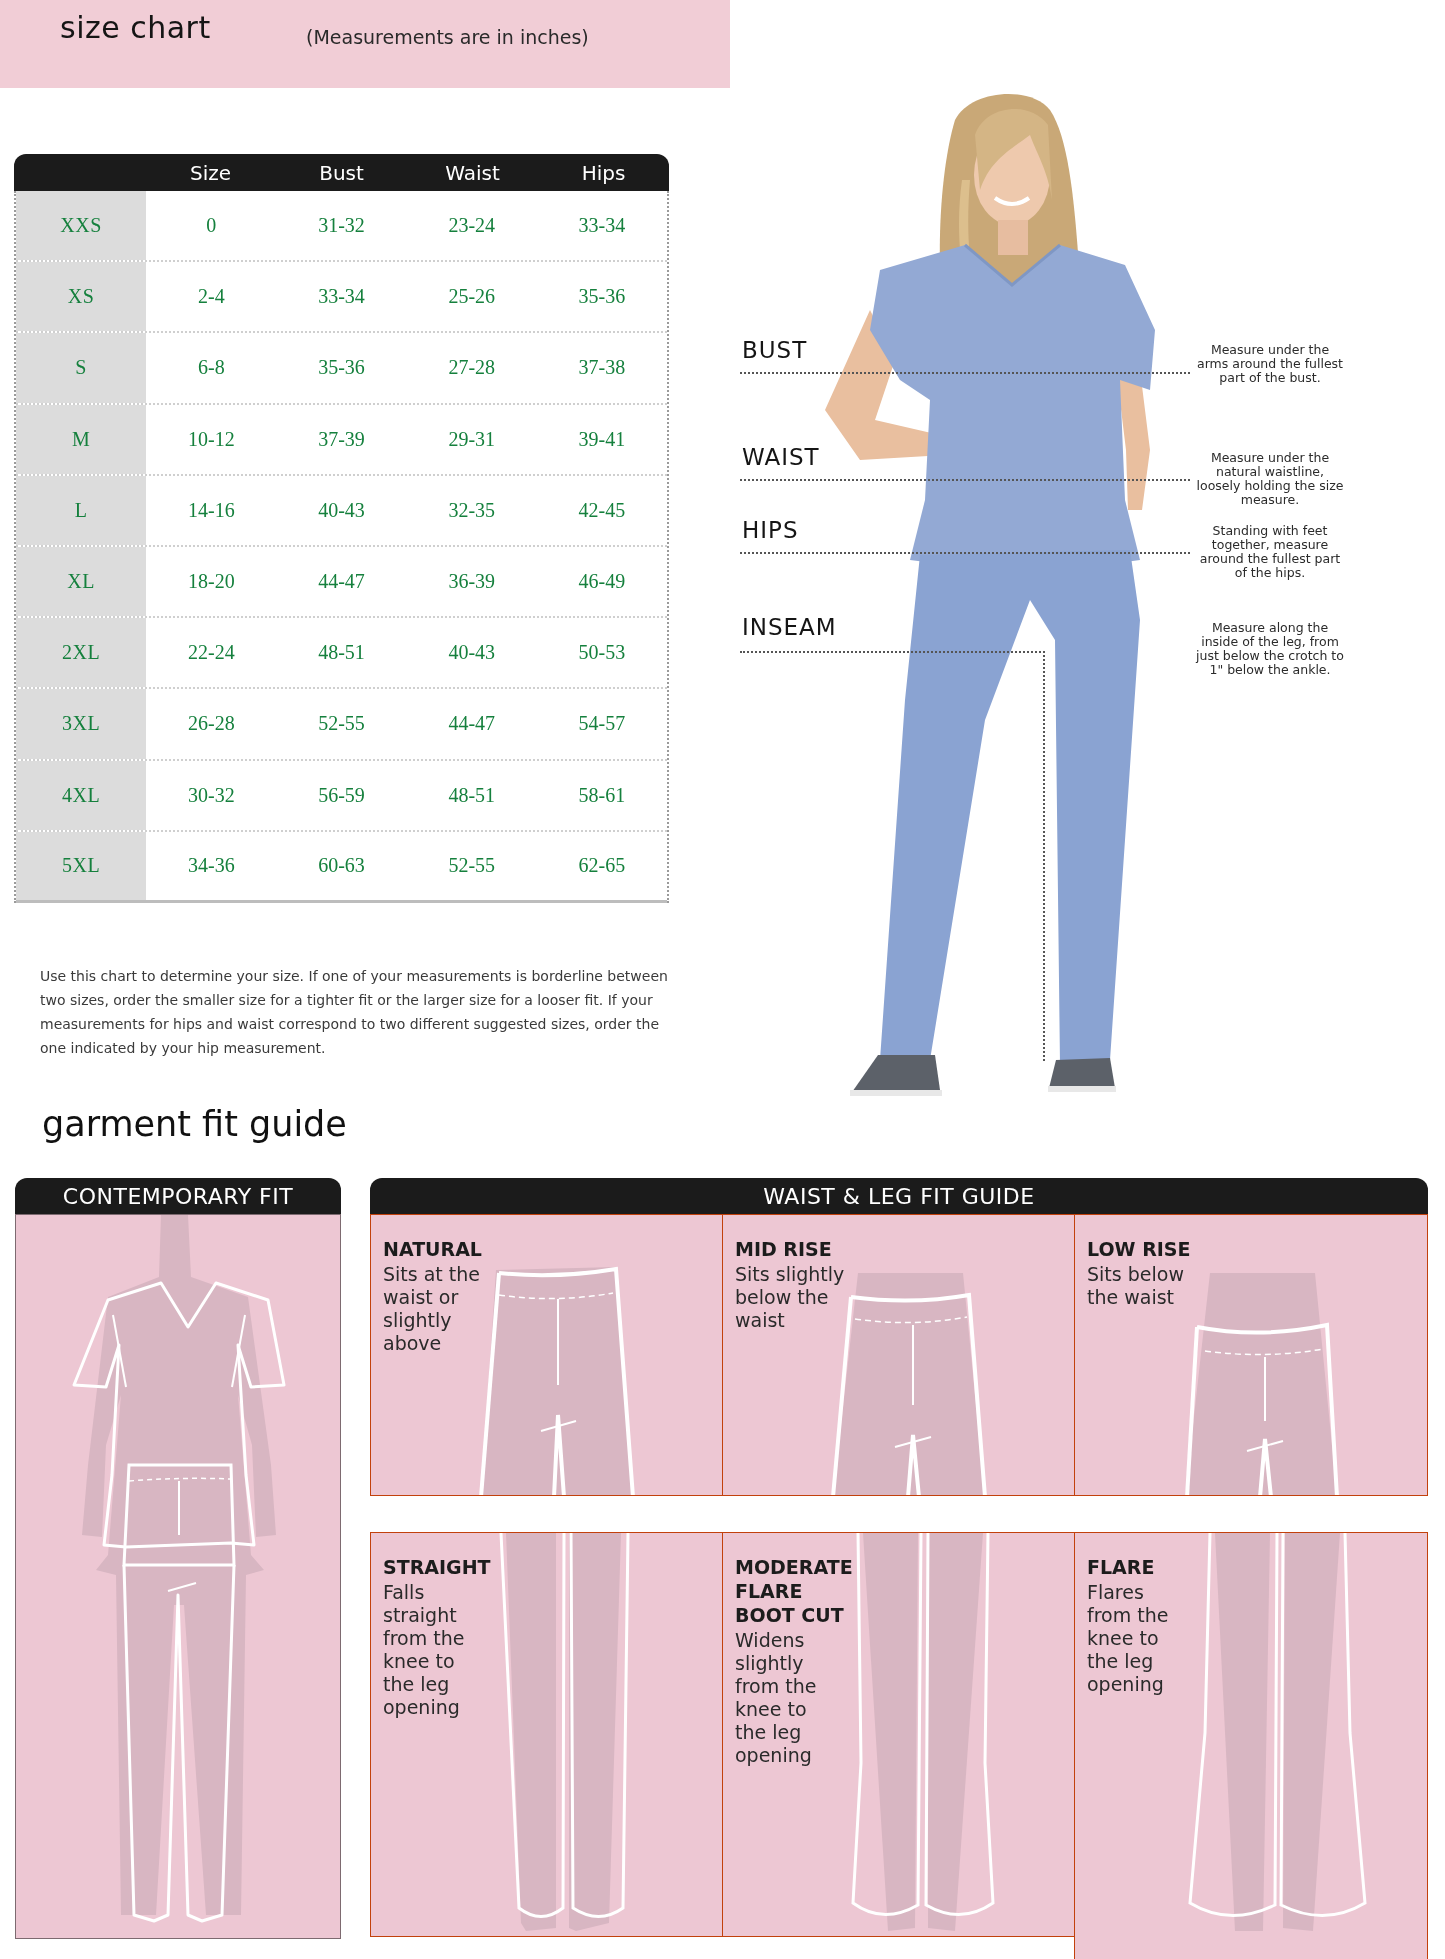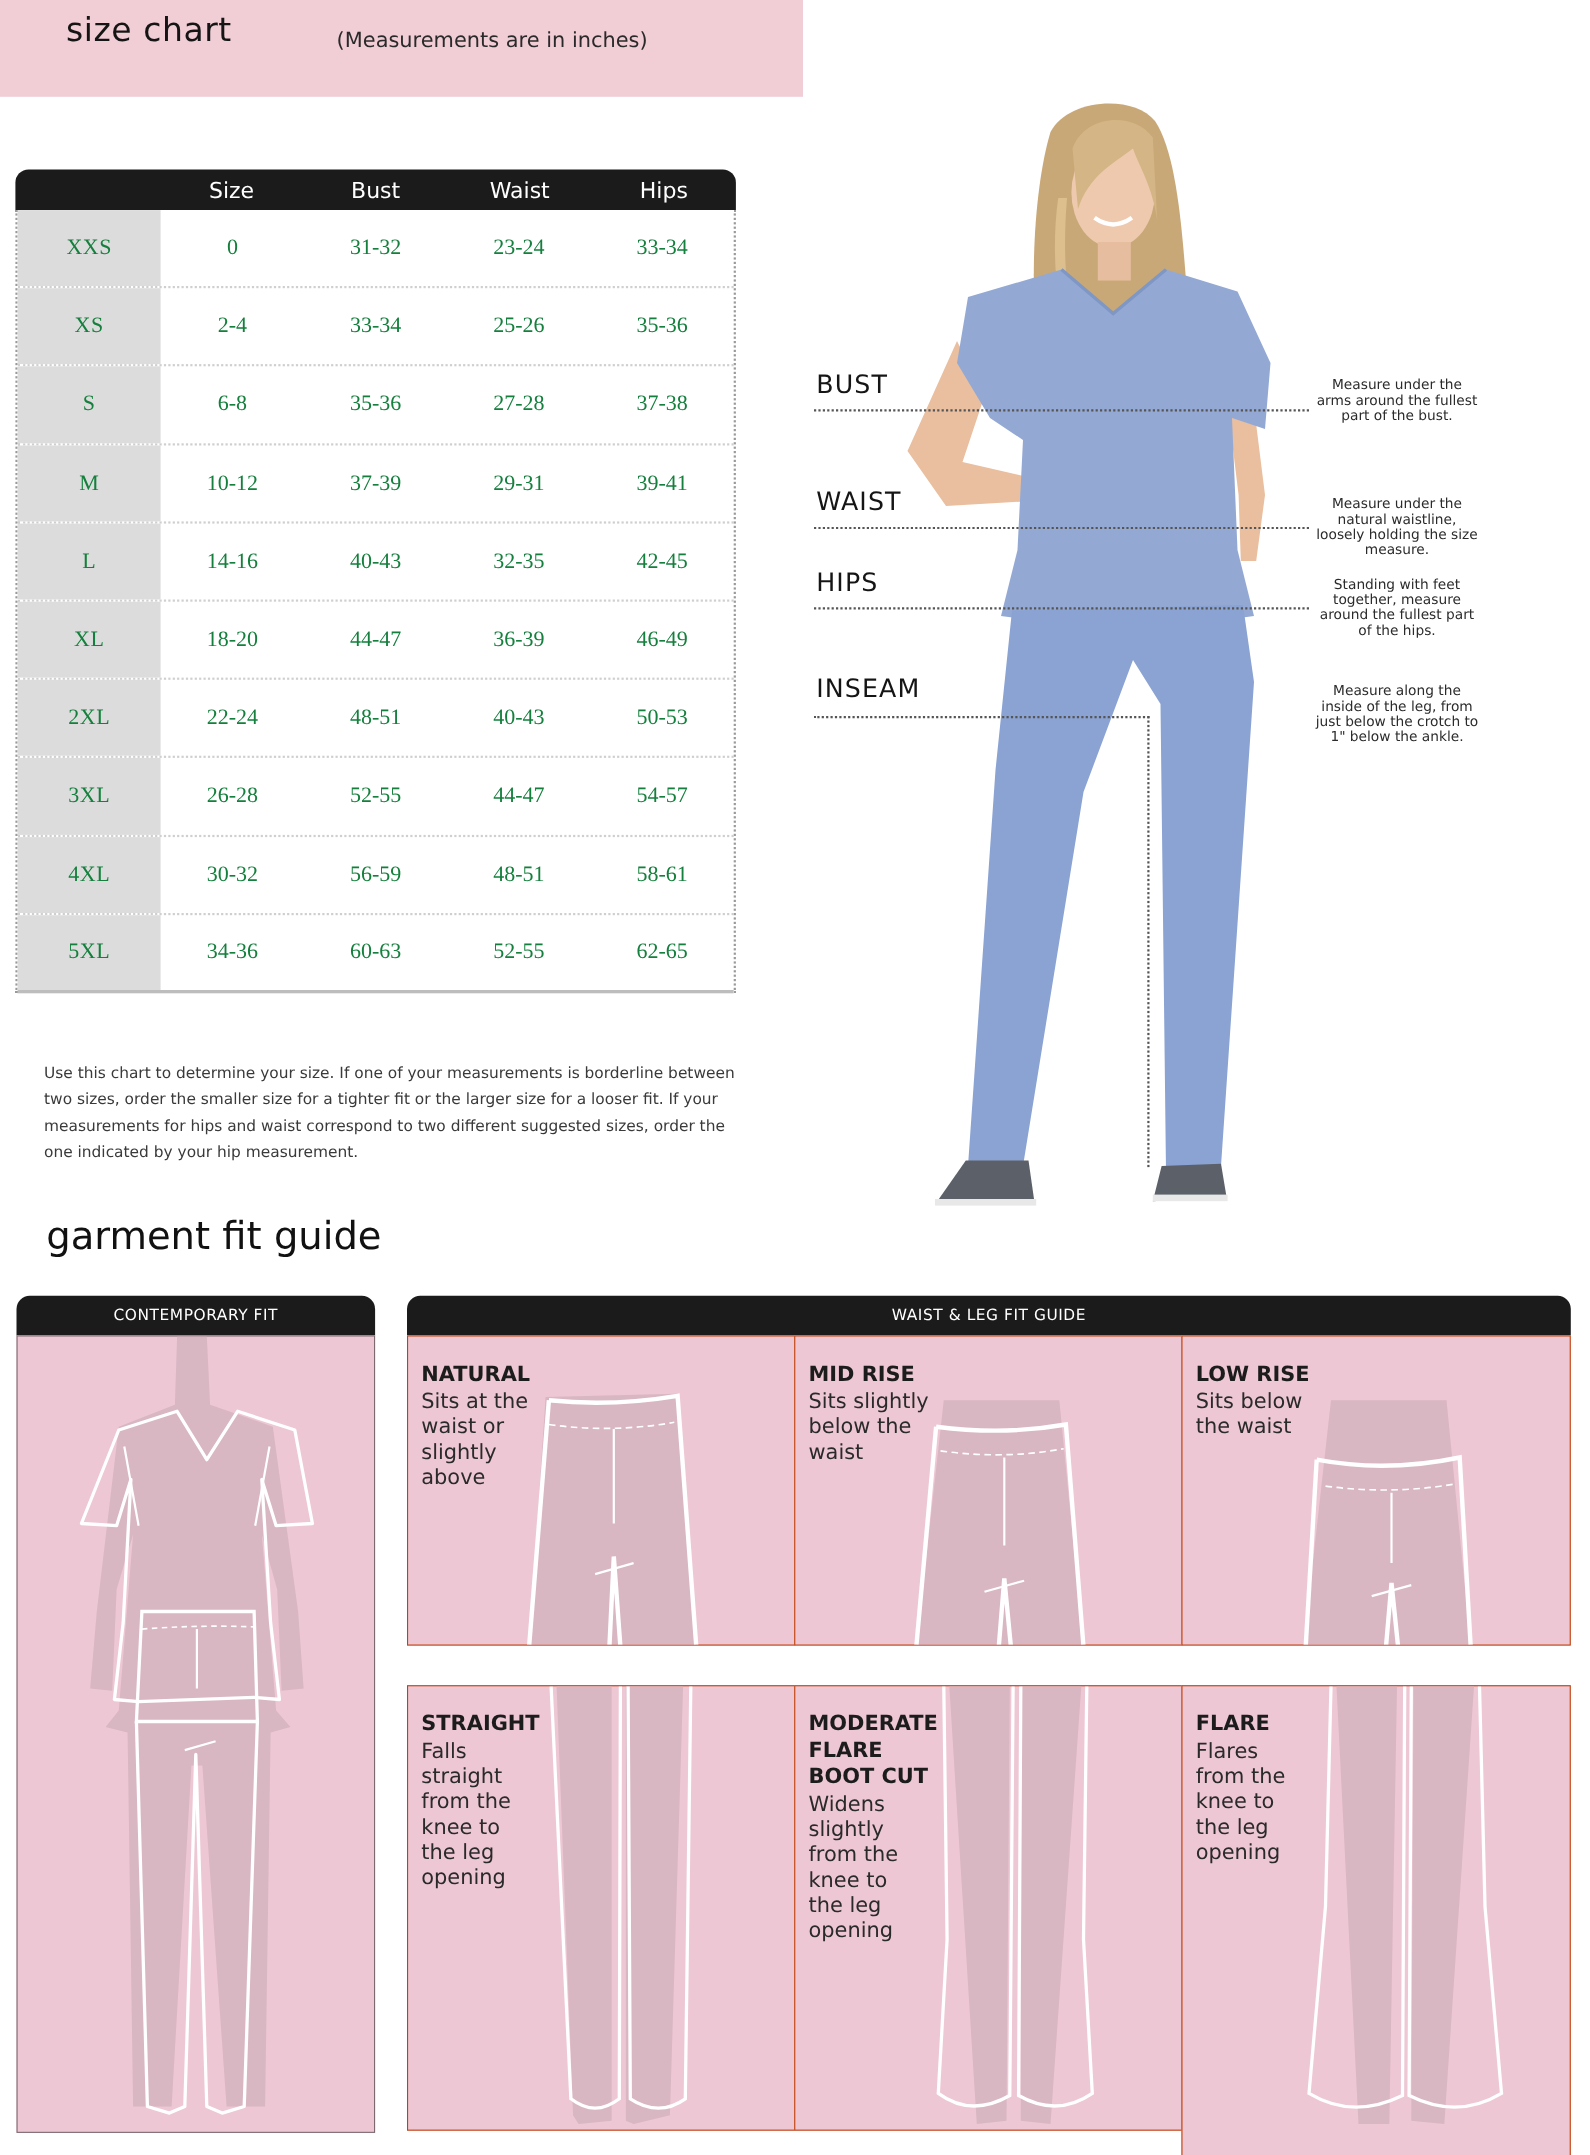--- a/index.html
+++ b/index.html
@@ -32,21 +32,21 @@
   
   .photo-area { position: absolute; left: 730px; top: 80px; width: 700px; height: 1030px; }
   .meas-label { position: absolute; font-size: 23px; letter-spacing: 1px; color: #151515; }
   .meas-line { position: absolute; border-top: 2px dotted #555; }
   .meas-desc { position: absolute; width: 150px; text-align: center; font-size: 12.5px; line-height: 14px; color: #2b2b2b; }
   .inseam-vline { position: absolute; border-left: 2px dotted #555; }
 
   
   .section-title { position: absolute; left: 42px; top: 1104px; font-size: 35px; color: #111; }
   .panel-head { position: absolute; height: 36px; background: #1b1b1b; color: #fff; border-radius: 12px 12px 0 0;
-                display: flex; align-items: center; justify-content: center; font-size: 14px; letter-spacing: 0.5px; }
+                display: flex; align-items: center; justify-content: center; font-size: 22px; letter-spacing: 0.5px; }
   .pink-panel { position: absolute; background: #edc7d3; border: 1px solid #7d6a70; }
   .fit-cell { position: absolute; background: #edc7d3; border: 1px solid #c2410c; overflow: hidden; }
   .fit-title { position: absolute; left: 12px; font-size: 19px; font-weight: 700; color: #1c1c1c; line-height: 24px; }
   .fit-desc { position: absolute; left: 12px; font-size: 19px; color: #2a2a2a; line-height: 23px; }
   svg { display: block; }
 </style>
 </head>
 <body>
 
 <div class="title-band">

